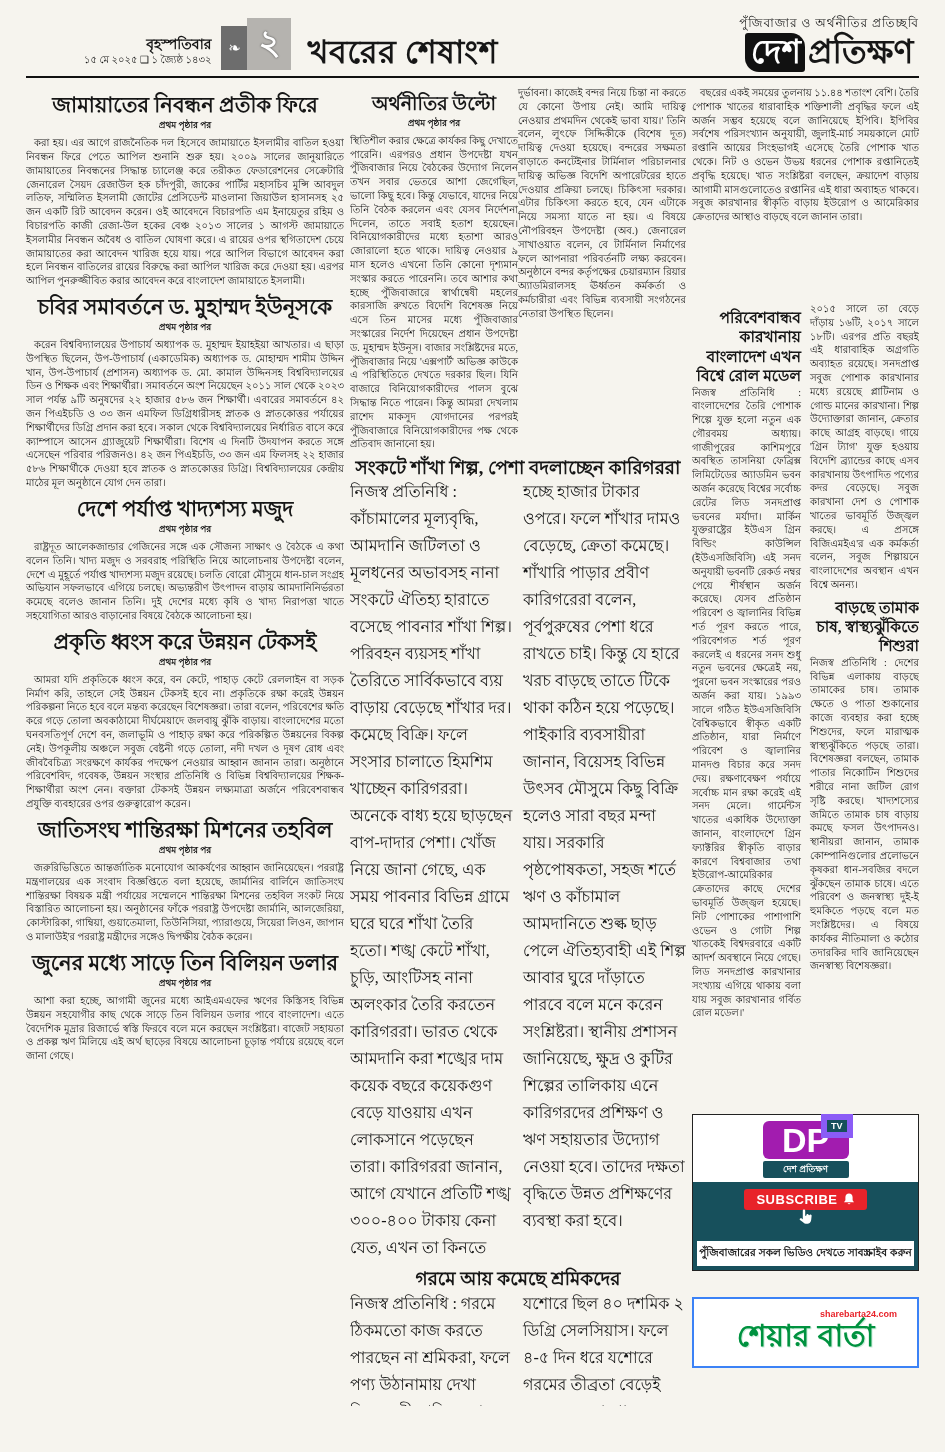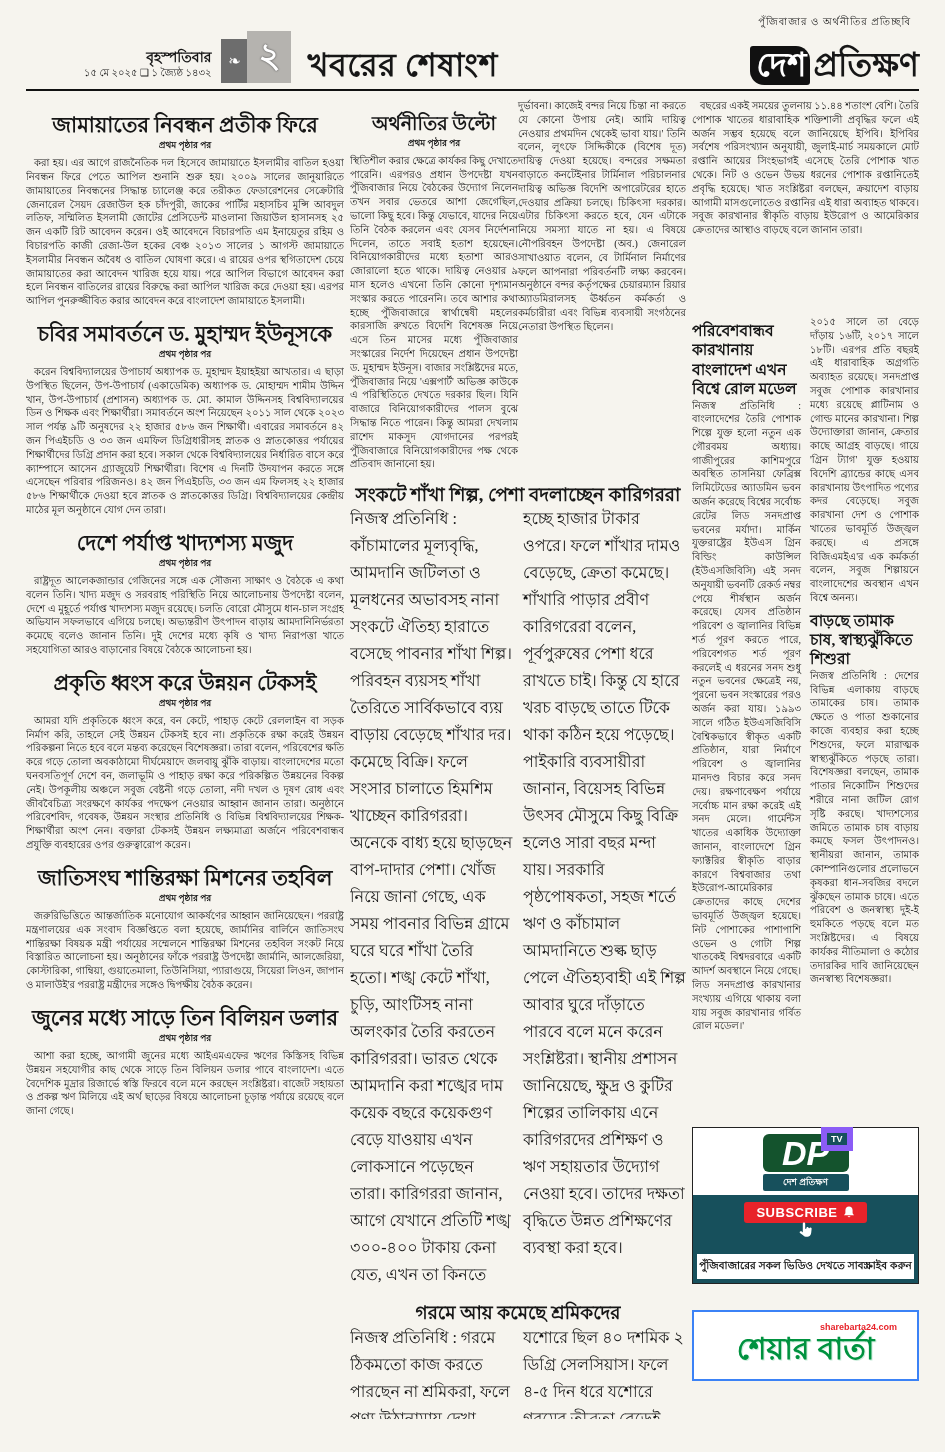--- a/index.html
+++ b/index.html
@@ -14,51 +14,51 @@
   
   header { display:flex; align-items:flex-end; border-bottom:2.5px solid #111; padding-bottom:6px; }
   .date-block { margin-left:58px; text-align:right; line-height:1.25; padding-bottom:4px; }
   .date-block .day { font-size:14px; font-weight:bold; }
   .date-block .date { font-size:10px; }
   .pagenum-block { display:flex; align-items:flex-end; margin-left:10px; }
   .orn-box { width:26px; height:44px; background:#6d6d6d; color:#fff; display:flex; align-items:center; justify-content:center; font-size:15px; }
   .num-box { width:44px; height:52px; background:#b5b3af; color:#fff; display:flex; align-items:center; justify-content:center; font-size:34px; font-weight:bold; text-shadow:0 0 2px #333; }
   .section-title { font-size:32px; font-weight:bold; margin-left:16px; line-height:1; letter-spacing:.5px; padding-bottom:2px; }
   .masthead { margin-left:auto; text-align:center; padding-bottom:2px; }
-  .masthead .tagline { font-size:10px; letter-spacing:1px; margin-bottom:17px; }
+  .masthead .tagline { font-size:12px; letter-spacing:1px; margin-bottom:1px; }
   .masthead .brand { font-size:33px; font-weight:800; font-family:"Liberation Sans", sans-serif; line-height:1; white-space:nowrap; }
   .masthead .brand .first { background:#111; color:#fff; padding:0 4px 2px 6px; border-radius:3px 14px 3px 14px; margin-right:3px; }
 
   
   main { display:grid; grid-template-columns:318px 336px 227px; column-gap:6px; padding-top:8px; height:1328px; overflow:hidden; }
   section { overflow:hidden; }
   p.body, .mcol p, .rcol p { font-size:10px; line-height:1.38; text-align:justify; }
   p.body::first-letter { padding-left:8px; }
-  h2.headline { font-size:21px; font-weight:bold; text-align:center; line-height:1.15; margin-top:14px; }
-  h3.headline-sm { font-size:15.5px; font-weight:bold; text-align:left; line-height:1.25; margin-top:6px; }
+  h2.headline { font-size:21px; font-weight:bold; text-align:center; line-height:1.15; margin-top:7px; }
+  h3.headline-sm { font-size:15.5px; font-weight:bold; text-align:right; line-height:1.25; margin-top:6px; }
   .cont { font-size:9px; font-weight:bold; text-align:center; margin:1px 0 3px; }
 
   .left article { margin-bottom:4px; }
 
   .mid .mid-row { display:grid; grid-template-columns:1fr 1fr; }
   .mid .row1 { min-height:332px; }
   .mid h2.span-head { font-size:18.5px; }
   .mid .two-col { column-count:2; column-gap:10px; }
   .mid .economy-head { font-size:19px; }
   .art-shankha { min-height:512px; }
   .art-heat { min-height:242px; }
 
   .right .wide { min-height:216px; }
   .right-cols { display:grid; grid-template-columns:1fr 1fr; column-gap:9px; min-height:808px; overflow:hidden; }
 
   
   .dp-ad { border:1px solid #222; background:#fff; margin-top:4px; text-align:center; font-family:"Liberation Sans", sans-serif; }
   .dp-logo-row { padding:6px 0 4px; display:flex; justify-content:center; }
   .dp-box { position:relative; width:86px; }
-  .dp-dp { display:block; background:#14532d; color:#fff; font-size:34px; font-weight:800; line-height:1.05; border-radius:6px; padding:2px 0 0;font-style:italic; }
+  .dp-dp { display:block; background:#a21caf; color:#fff; font-size:34px; font-weight:800; line-height:1.05; border-radius:6px; padding:2px 0 0; }
   .dp-tv { position:absolute; top:-7px; right:-4px; background:#17505c; color:#fff; font-size:9px; font-weight:bold; padding:1px 4px; border:6px solid #8b5cf6; }
   .dp-brand { display:block; background:#17505c; color:#fff; font-size:9px; font-weight:bold; margin-top:2px; padding:1px 0; border-radius:2px; }
   .dp-teal { background:#17505c; padding:7px 0 5px; }
   .sub-pill { display:inline-flex; align-items:center; gap:5px; background:#e8232a; color:#fff; font-weight:bold; font-size:13px; padding:3px 12px; border-radius:3px; letter-spacing:.5px; }
   .hand { margin-top:-2px; }
   .dp-caption { background:#fff; border-top:2px solid #17505c; font-size:10.5px; font-weight:bold; padding:4px 2px; }
   .dp-caption-wrap { background:#17505c; padding:4px; }
 
   
   .share-ad { border:2px solid #3b82f6; background:#fff; margin-top:26px; padding:10px 6px 14px; text-align:center; font-family:"Liberation Sans", sans-serif; }

